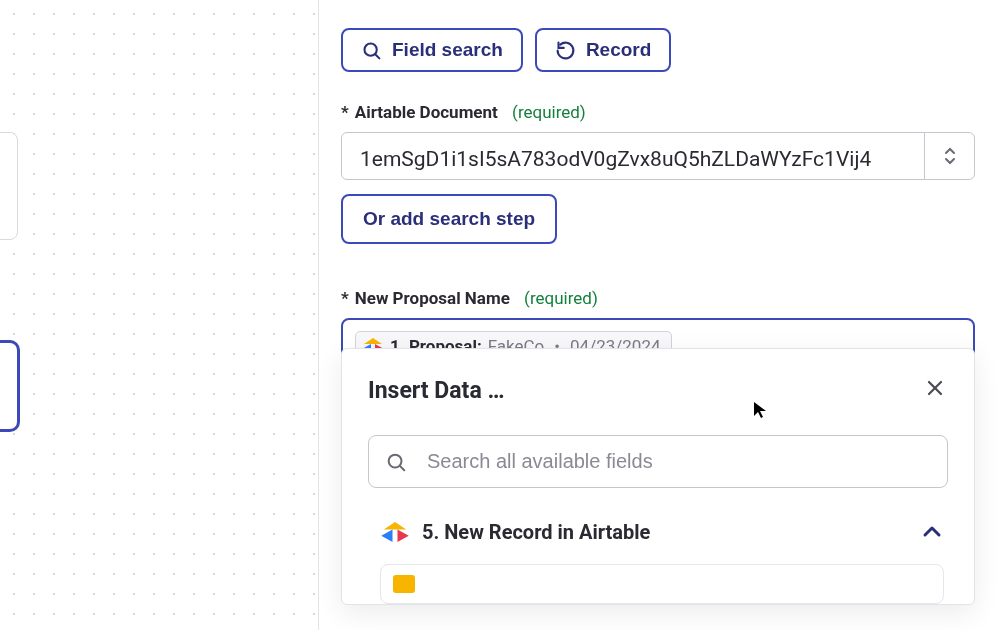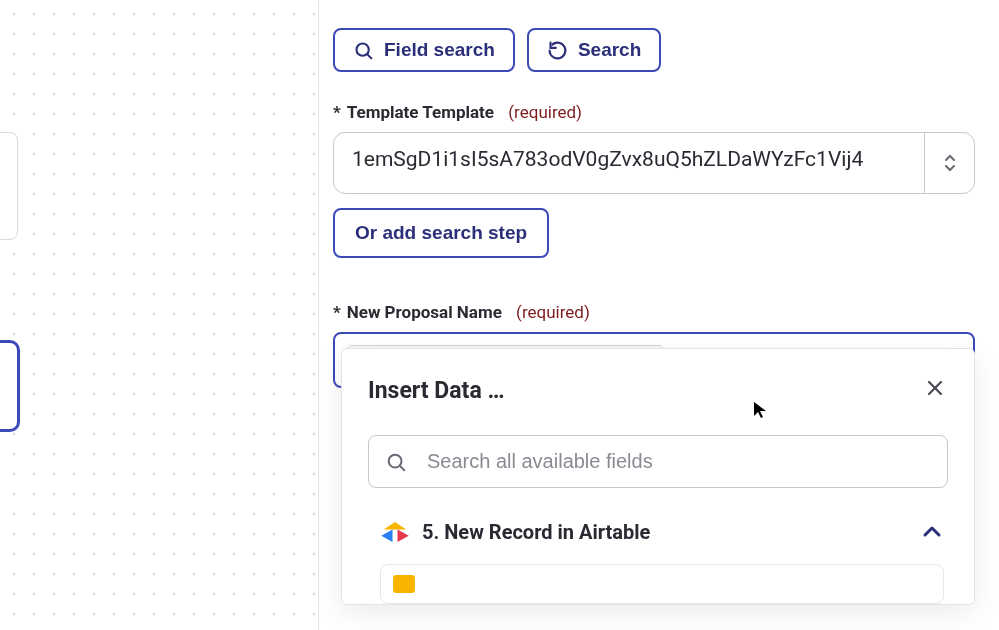--- a/index.html
+++ b/index.html
@@ -42,21 +42,21 @@
     border-radius: 10px;
   }
   .panel {
     position: absolute;
     left: 318px;
     top: 0;
     right: 0;
     height: 630px;
     background: #fff;
     border-left: 1px solid #e2e2e7;
-    padding: 24px 24px 0 14px;
+    padding: 24px 24px 0 22px;
   }
   .btn-row {
     display: flex;
     gap: 12px;
     margin-bottom: 30px;
     margin-top: 4px;
   }
   .outline-btn {
     display: inline-flex;
     align-items: center;
@@ -74,30 +74,30 @@
   .field-block { margin-bottom: 18px; }
   .field-label {
     font-size: 17px;
     font-weight: 700;
     color: #2a2a33;
     margin-bottom: 10px;
   }
   .field-label .req-star { margin-right: 6px; }
   .field-label .req-text {
     font-weight: 400;
-    color: #7f1d1d;
+    color: #15803d;
     margin-left: 10px;
   }
   .select-wrap {
     display: flex;
     border: 1px solid #c6c6ce;
-    border-radius: 12px;
+    border-radius: 6px;
     overflow: hidden;
     background: #fff;
-    height: 62px;
+    height: 48px;
   }
   .select-value {
     flex: 1;
     padding: 14px 18px;
     font-size: 21px;
     color: #2a2a33;
     white-space: nowrap;
     overflow: hidden;
     text-overflow: ellipsis;
   }
@@ -255,27 +255,27 @@
           <circle cx="11" cy="11" r="7"></circle>
           <line x1="21" y1="21" x2="16.2" y2="16.2"></line>
         </svg>
       <span>Field search</span>
     </button>
     <button class="outline-btn">
       <svg width="21" height="21" viewBox="0 0 24 24" fill="none" stroke-width="2.4" stroke-linecap="round">
           <path d="M3 12a9 9 0 1 0 3-6.7"></path>
           <polyline points="4 3 4 9 10 9" fill="none"></polyline>
         </svg>
-      <span>Search</span>
+      <span>Record</span>
     </button>
   </div>
 
   <div class="field-block">
     <div class="field-label">
-      <span class="req-star">*</span><span>Template Template</span>
+      <span class="req-star">*</span><span>Airtable Document</span>
       <span class="req-text">(required)</span>
     </div>
     <div class="select-wrap">
       <div class="select-value">1emSgD1i1sI5sA783odV0gZvx8uQ5hZLDaWYzFc1Vij4</div>
       <div class="select-handle">
         <svg width="14" height="22" viewBox="0 0 14 22" fill="none" stroke="#6a6a76" stroke-width="2" stroke-linecap="round">
             <polyline points="3 8 7 4 11 8"></polyline>
             <polyline points="3 14 7 18 11 14"></polyline>
           </svg>
       </div>

